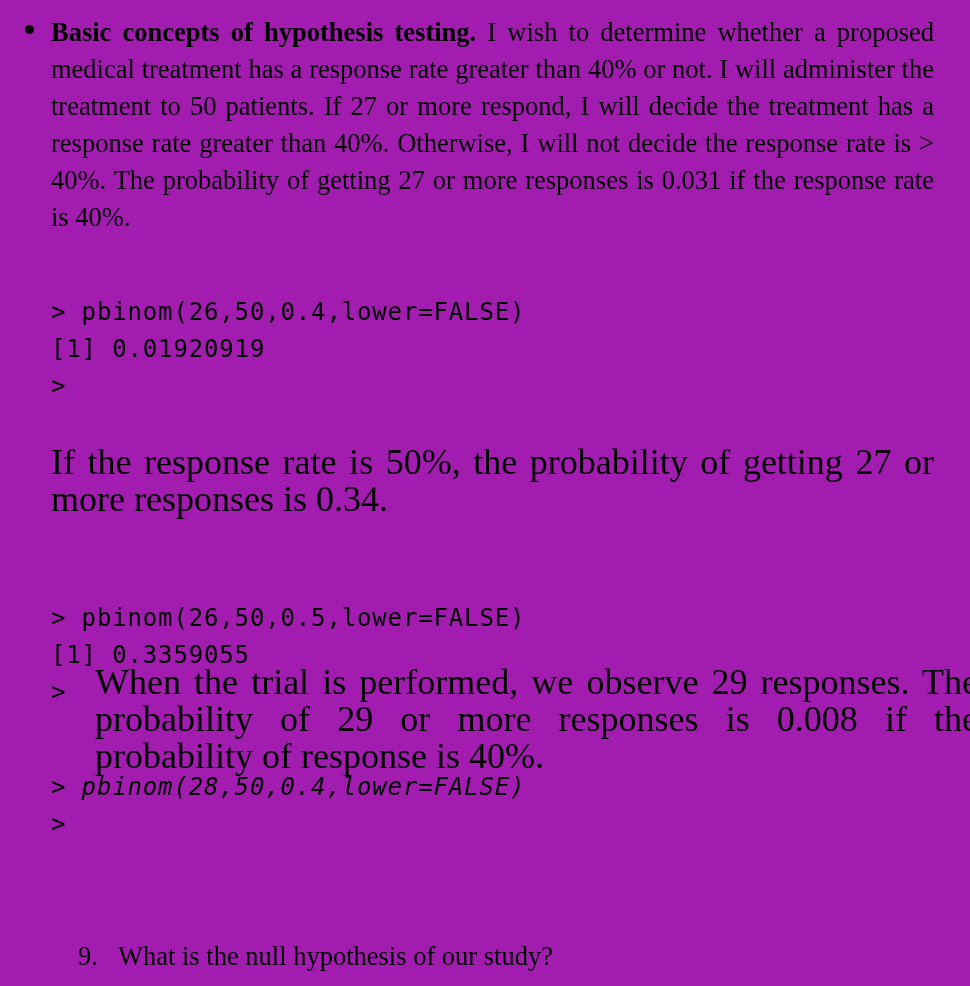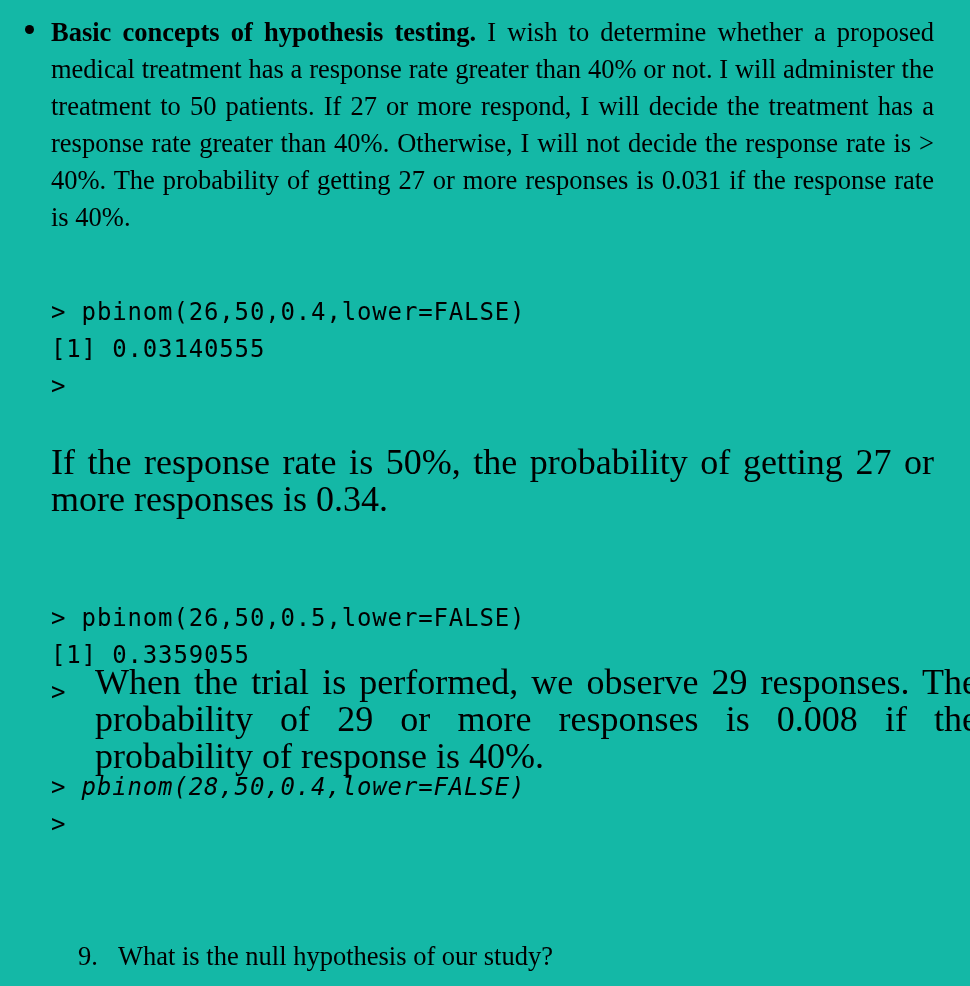--- a/index.html
+++ b/index.html
@@ -17,21 +17,21 @@
     color: #000000;
     -webkit-font-smoothing: antialiased;
   }
 
   .page {
     position: absolute;
     left: 0;
     top: 0;
     width: 970px;
     height: 986px;
-    background: #14b8a6;
+    background: #a21caf;
   }
 
   
   .bullet-item {
     position: absolute;
     left: 20px;
     top: 14px;
     width: 915px;
   }
   .bullet-marker {
@@ -108,21 +108,21 @@
 </head>
 <body>
 
 <div class="page">
 
   <div class="bullet-item">
     <span class="bullet-marker"></span>
     <div class="bullet-body"><span class="lead">Basic concepts of hypothesis testing.</span><span> I wish to determine whether a proposed medical treatment has a response rate greater than 40% or not. I will administer the treatment to 50 patients. If 27 or more respond, I will decide the treatment has a response rate greater than 40%. Otherwise, I will not decide the response rate is &gt; 40%. The probability of getting 27 or more responses is 0.031 if the response rate is 40%.</span></div>
   </div>
 
-  <div class="code-block c1"><span class="code-line">&gt; pbinom(26,50,0.4,lower=FALSE)</span><span class="code-line">[1] 0.03140555</span><span class="code-line">&gt;</span></div>
+  <div class="code-block c1"><span class="code-line">&gt; pbinom(26,50,0.4,lower=FALSE)</span><span class="code-line">[1] 0.01920919</span><span class="code-line">&gt;</span></div>
 
   <div class="para p2"><span>If the response rate is 50%, the probability of getting 27 or more responses is 0.34.</span></div>
 
   <div class="code-block c2"><span class="code-line">&gt; pbinom(26,50,0.5,lower=FALSE)</span><span class="code-line">[1] 0.3359055</span><span class="code-line">&gt;</span></div>
 
   <div class="para p3"><span>When the trial is performed, we observe 29 responses. The probability of 29 or more responses is 0.008 if the probability of response is 40%.</span></div>
 
   <div class="code-block c3"><span class="code-line">&gt; pbinom(28,50,0.4,lower=FALSE)</span><span class="code-line">&gt;</span></div>
 
   <div class="question"><span class="q-num">9.</span><span class="q-text">What is the null hypothesis of our study?</span></div>

